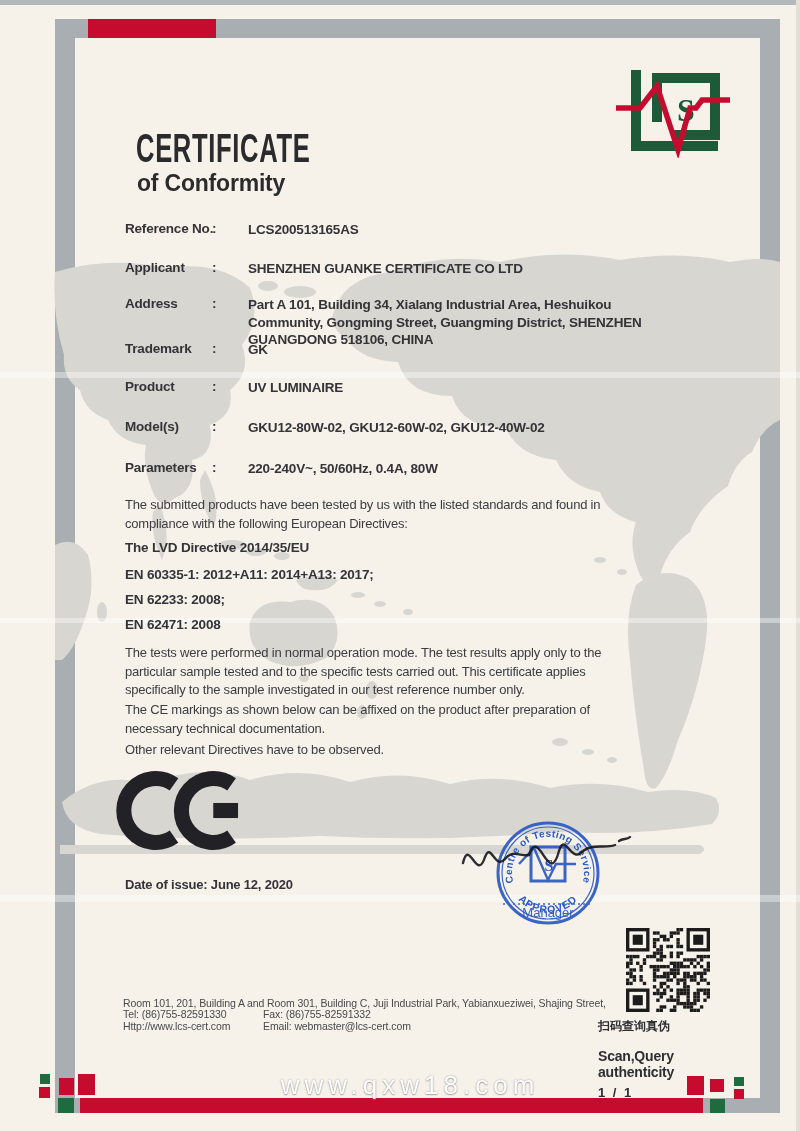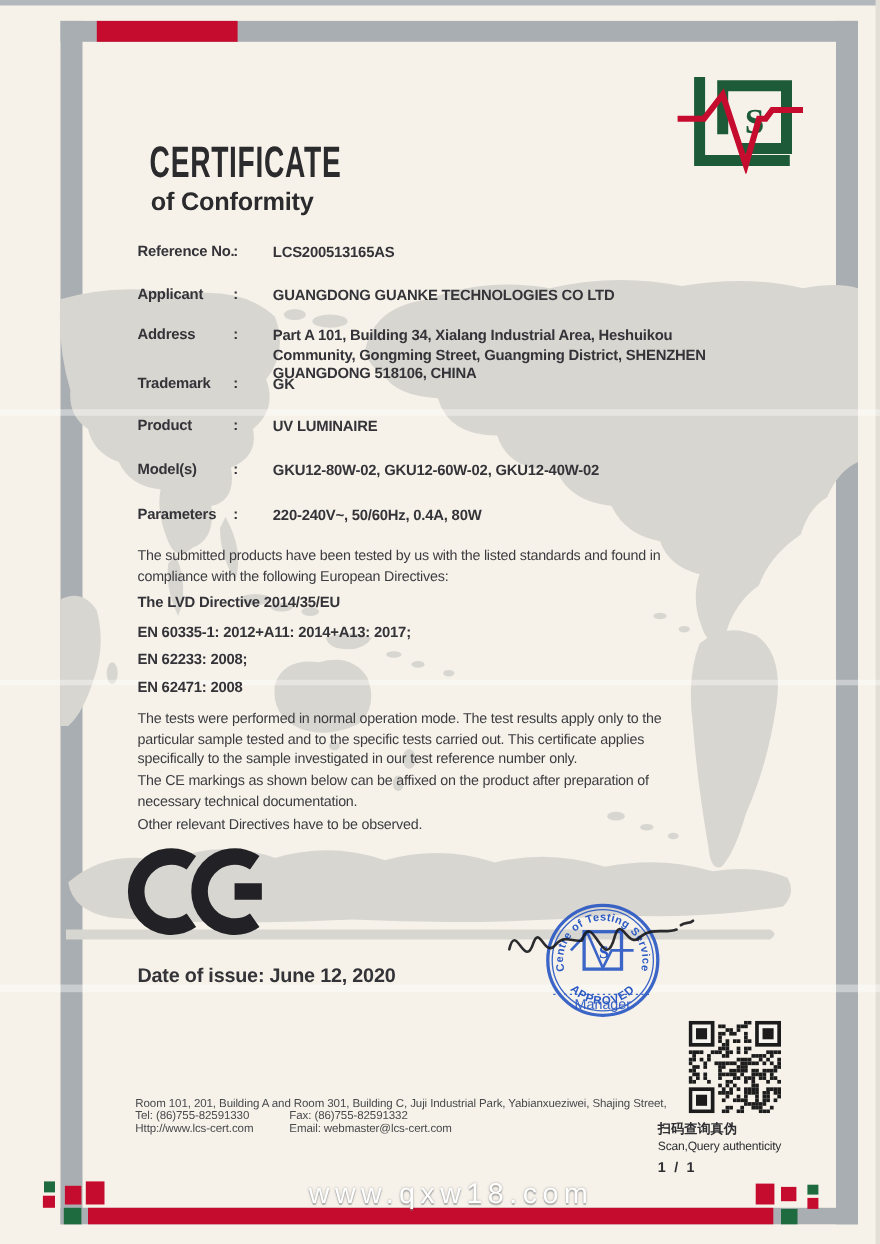--- a/index.html
+++ b/index.html
@@ -36,28 +36,28 @@
   .row .lbl{position:absolute;left:0;font-size:13.5px;font-weight:bold;letter-spacing:-0.2px;}
   .row .col{position:absolute;left:87px;font-size:13.5px;font-weight:bold;}
   .row .val{position:absolute;left:123px;font-size:13.5px;font-weight:bold;letter-spacing:-0.2px;
     white-space:pre-line;width:395px;line-height:17.5px;}
   .f0{top:221px;} .f1{top:260px;} .f2{top:296px;} .f3{top:341px;} .f4{top:379px;} .f5{top:419px;} .f6{top:460px;}
   .para{position:absolute;left:125px;width:505px;font-size:13px;color:var(--body-text);
     line-height:18.5px;white-space:pre-line;z-index:5;letter-spacing:-0.2px;}
   .p-intro{top:496px;} .p-tests{top:644px;} .p-ce{top:701px;} .p-other{top:741px;}
   .hline{position:absolute;left:125px;font-size:13.5px;font-weight:bold;z-index:5;letter-spacing:-0.2px;}
   .h-lvd{top:540px;} .s0{top:567px;} .s1{top:592px;} .s2{top:617px;}
-  .date{left:125px;top:877px;font-size:18px;font-weight:bold;z-index:5;}
+  .date{left:125px;top:877px;font-size:13px;font-weight:bold;z-index:5;}
   
   .ce{position:absolute;left:114px;top:766px;z-index:5;}
   .stamp{position:absolute;left:455px;top:801px;z-index:7;}
   .qrwrap{position:absolute;left:598px;top:928px;width:140px;z-index:5;}
   .qrsvg{display:block;margin:0 auto;}
   .qr-zh{font-size:12px;font-weight:bold;margin-top:6px;color:#2e2e32;}
-  .qr-en{font-size:11px;font-weight:normal;color:#2e2e32;margin-top:1px;letter-spacing:-0.2px;}
+  .qr-en{font-size:14px;font-weight:bold;color:#2e2e32;margin-top:13px;letter-spacing:-0.2px;}
   .qr-page{font-size:13px;font-weight:bold;margin-top:5px;letter-spacing:2px;color:#2e2e32;}
   
   .footer{position:absolute;left:123px;top:998px;z-index:5;font-size:10.5px;color:var(--footer-text);
     line-height:11.4px;letter-spacing:-0.1px;}
   .frow{display:flex;} .frow .c1{width:140px;}
   
   .wm{position:absolute;left:260px;top:1070px;width:300px;text-align:center;z-index:9;
     color:#ffffff;font-size:26px;letter-spacing:5px;
     text-shadow:0 0 2px rgba(140,140,140,.85),0 1px 1px rgba(120,120,120,.5);white-space:nowrap;}
   
@@ -139,21 +139,21 @@
   <div class="tx subtitle">of Conformity</div>
 
   <div class="row f0">
     <span class="lbl">Reference No.</span>
     <span class="col">:</span>
     <span class="val">LCS200513165AS</span>
   </div>
   <div class="row f1">
     <span class="lbl">Applicant</span>
     <span class="col">:</span>
-    <span class="val">GUANGDONG GUANKE TECHNOLOGIES CO LTD</span>
+    <span class="val">SHENZHEN GUANKE CERTIFICATE CO LTD</span>
   </div>
   <div class="row f2">
     <span class="lbl">Address</span>
     <span class="col">:</span>
     <span class="val">Part A 101, Building 34, Xialang Industrial Area, Heshuikou
 Community, Gongming Street, Guangming District, SHENZHEN
 GUANGDONG 518106, CHINA</span>
   </div>
   <div class="row f3">
     <span class="lbl">Trademark</span>

